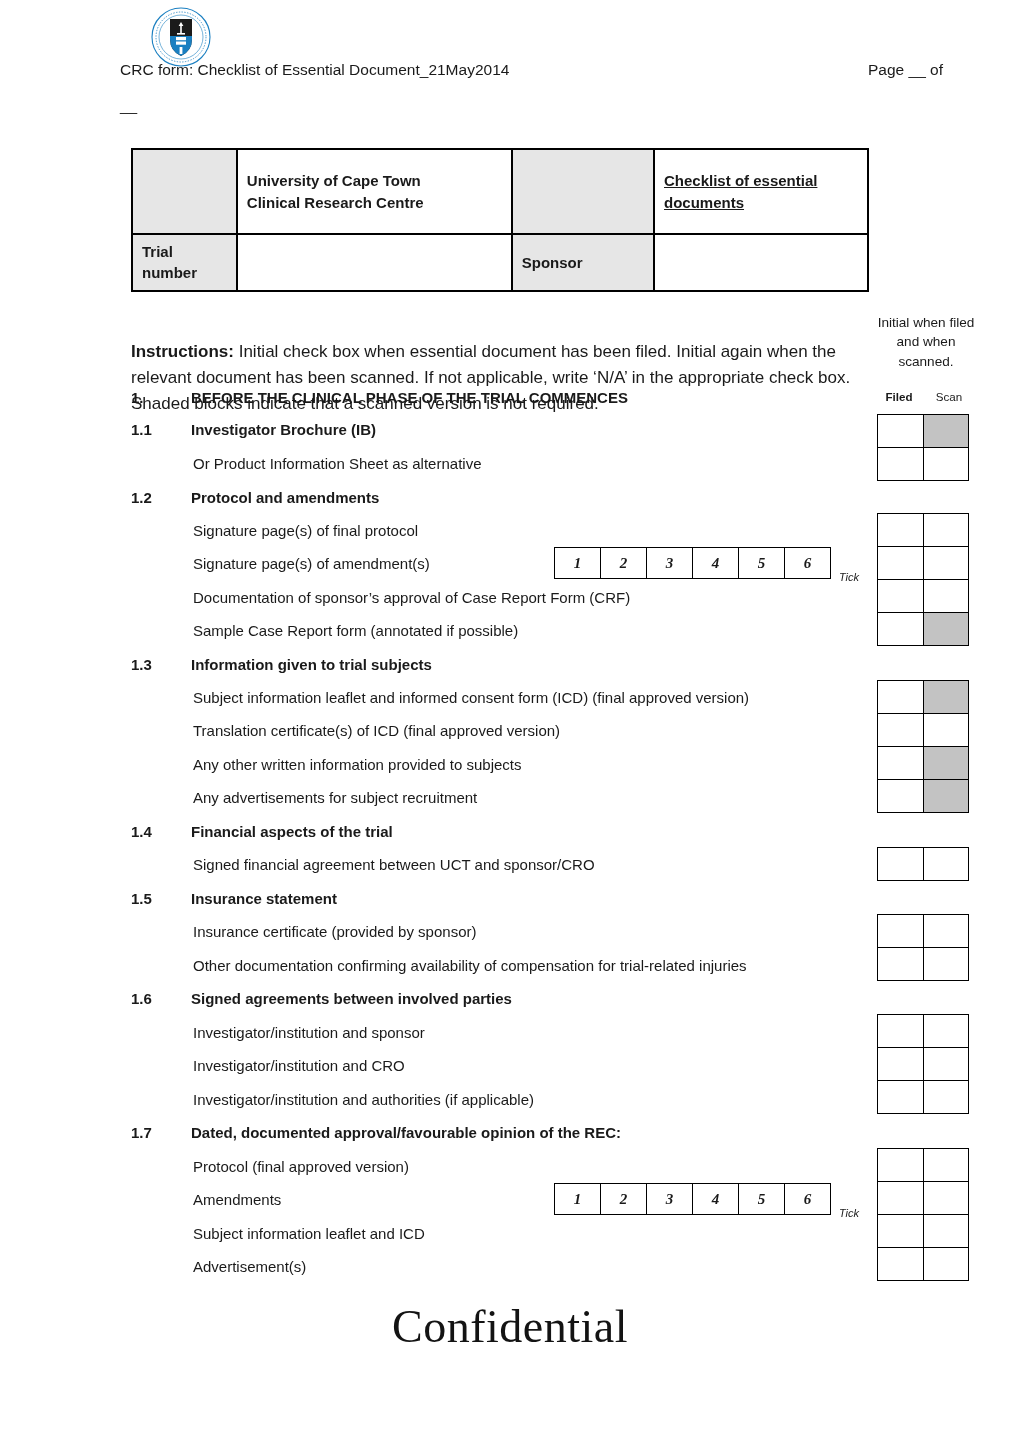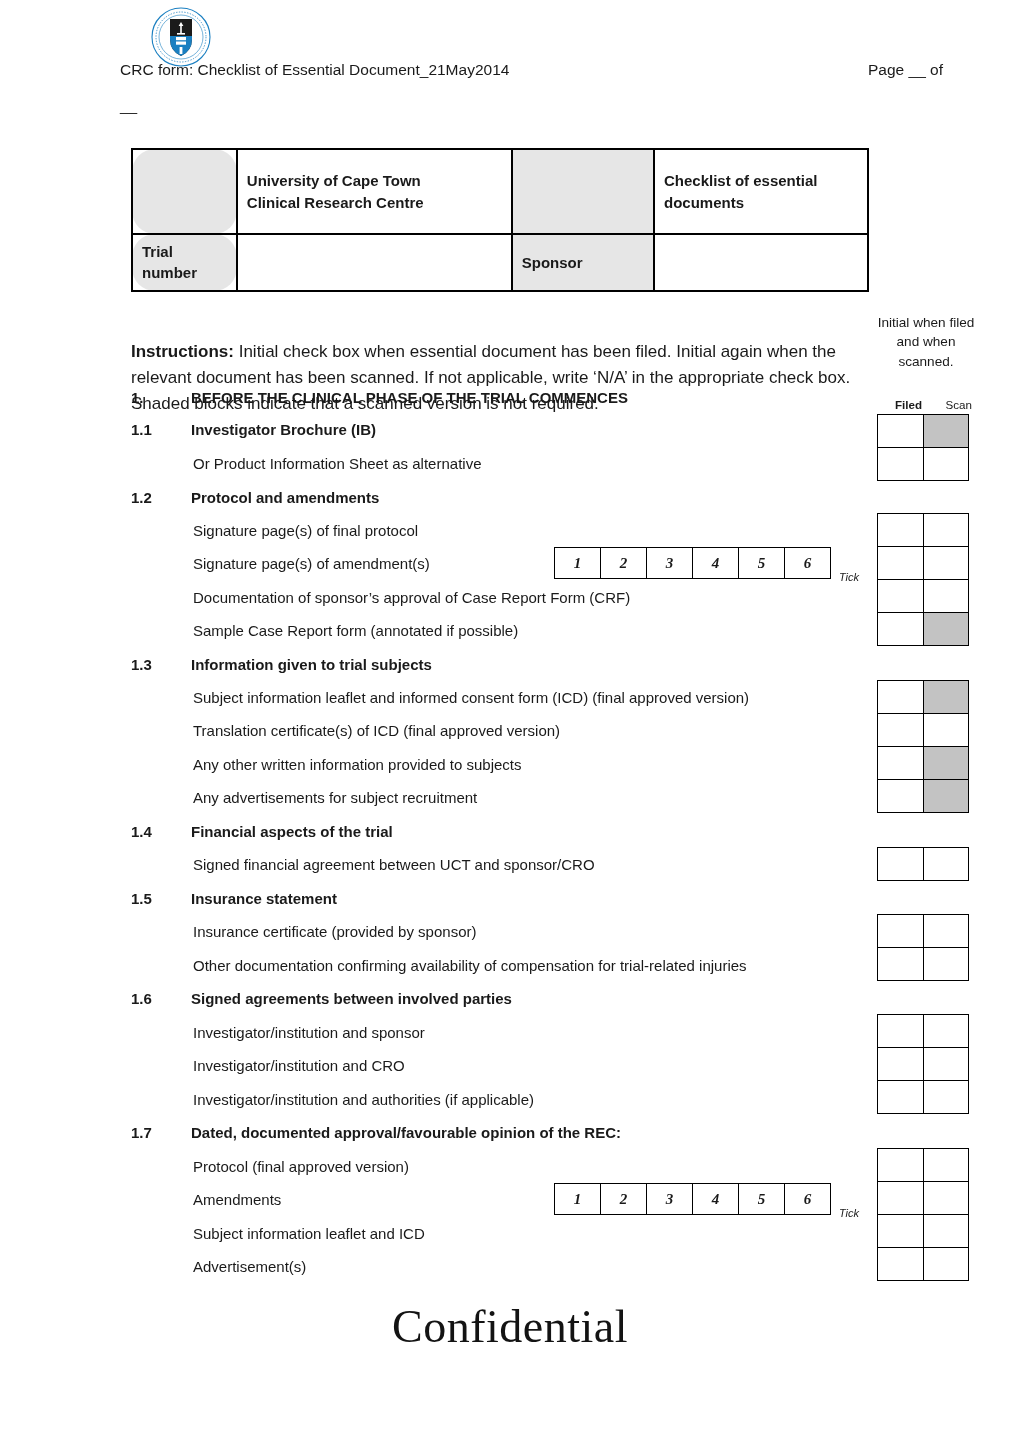--- a/index.html
+++ b/index.html
@@ -57,24 +57,24 @@
     border: 2px solid #000;
     font-size: 15px;
     font-weight: bold;
     padding: 6px 9px;
     vertical-align: middle;
     line-height: 1.42;
   }
   .id-table td.shaded { background: #e6e6e6; }
   .id-table tr.row-top td { height: 85px; vertical-align: middle; }
   .id-table tr.row-bot td { height: 54px; }
-  .col-a { width: 98px; border-radius: 23px; }
+  .col-a { width: 98px; }
   .col-b { width: 257px; }
   .col-c { width: 133px; }
-  .col-d { width: 200px; }
+  .col-d { width: 200px; text-decoration: underline; }
 
   
   .instructions {
     position: absolute;
     left: 131px; top: 322px;
     width: 735px;
     font-size: 17px;
     line-height: 1.52;
     text-align: left;
   }
@@ -89,23 +89,23 @@
     text-align: center;
   }
   .col-heads {
     position: absolute;
     left: 876px; top: 390px;
     width: 96px;
     height: 16px;
   }
   .col-heads .ch {
     position: absolute;
-    top: 8px;
+    top: 0;
     font-size: 11.6px;
-    text-align: right;
+    text-align: center;
     width: 46px;
   }
   .col-heads .ch-filed { left: 0px; font-weight: bold; }
   .col-heads .ch-scan  { left: 50px; font-weight: normal; }
 
   
   .body-list { position: absolute; left: 0; top: 0; width: 1020px; height: 1443px; }
 
   .line {
     position: absolute;

